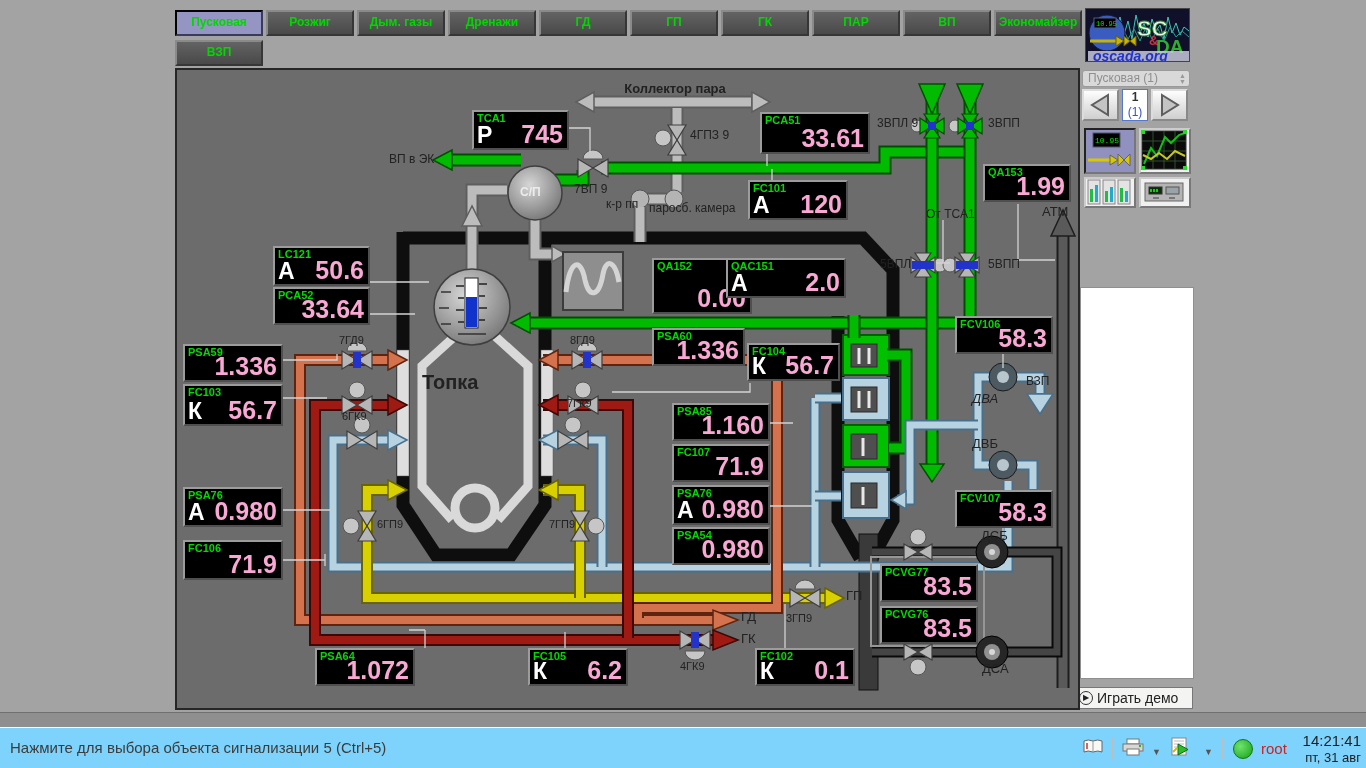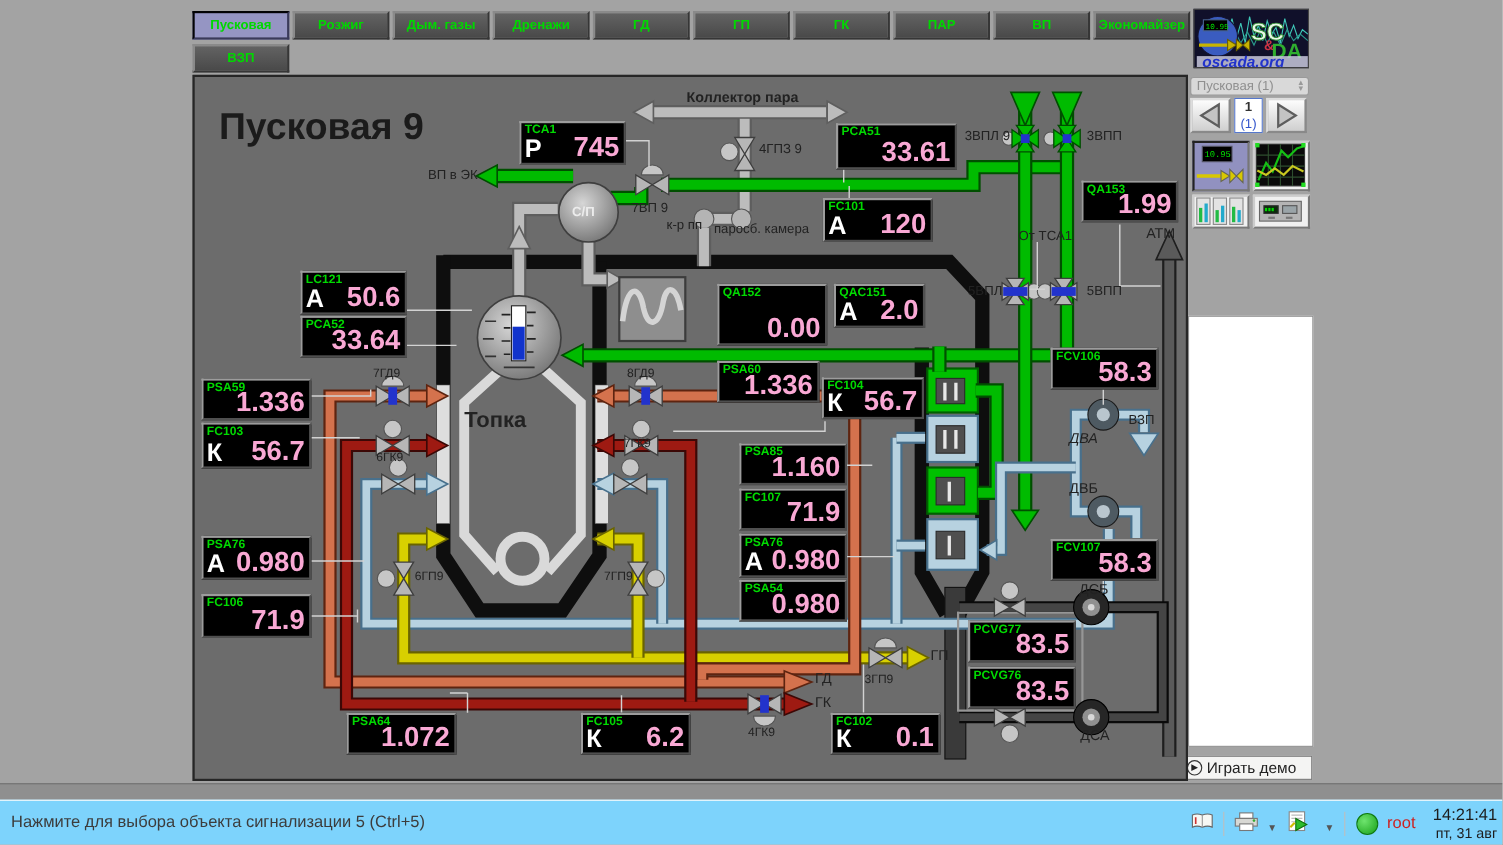--- a/index.html
+++ b/index.html
@@ -444,21 +444,20 @@
         <path d="M281 218 H289 M283 230 H289 M281 242 H289 M283 254 H289 M304 216 H312 M304 228 H310 M304 240 H312 M304 252 H310" stroke="#222" stroke-width="1.5"></path>
         <path d="M266 224 H276 M264 240 H274 M266 256 H276 M283 266 H311" stroke="#333" stroke-width="1.5"></path>
       </g>
 
       <path class="co" d="M394 60 H415 V84 M592 86 V98 M597 112 V101 M195 214 H254 M195 246 H240
         M108 292 H162 V286 M108 330 H152 M575 315 V324 H437 M595 355 H618 M595 438 H638
         M108 442 H156 M108 492 H150 M150 486 V498 M234 562 H250 M250 562 V580 M390 580 V564
         M610 580 V536 M768 152 V195 M761 195 H775 M843 136 V192 H880 M828 286 V300 M828 460 V470"></path>
     </svg>
 
-    <div class="mtitle">Пусковая 9</div>
     <div>
         <div class="disp" style="left: 297px; top: 42px; width: 97px; height: 40px; position: absolute;">
           <div class="dtag">TCA1</div>
           <div class="dletter">Р</div>
           <div class="dval">745</div>
         </div>
         <div class="disp" style="left: 585px; top: 44px; width: 110px; height: 42px; position: absolute;">
           <div class="dtag">PCA51</div>
           <div class="dval">33.61</div>
         </div>
@@ -477,21 +476,21 @@
           <div class="dval">50.6</div>
         </div>
         <div class="disp" style="left: 98px; top: 219px; width: 97px; height: 38px; position: absolute;">
           <div class="dtag">PCA52</div>
           <div class="dval">33.64</div>
         </div>
         <div class="disp" style="left: 477px; top: 190px; width: 100px; height: 56px; position: absolute;">
           <div class="dtag">QA152</div>
           <div class="dval">0.00</div>
         </div>
-        <div class="disp" style="left: 583px; top: 190px; width: 83px; height: 40px; position: absolute;">
+        <div class="disp" style="left: 551px; top: 190px; width: 120px; height: 40px; position: absolute;">
           <div class="dtag">QAC151</div>
           <div class="dletter">А</div>
           <div class="dval">2.0</div>
         </div>
         <div class="disp" style="left: 8px; top: 276px; width: 100px; height: 38px; position: absolute;">
           <div class="dtag">PSA59</div>
           <div class="dval">1.336</div>
         </div>
         <div class="disp" style="left: 8px; top: 316px; width: 100px; height: 42px; position: absolute;">
           <div class="dtag">FC103</div>

